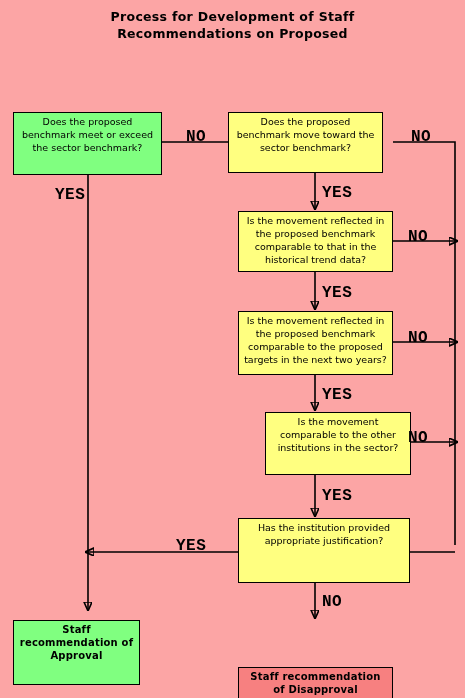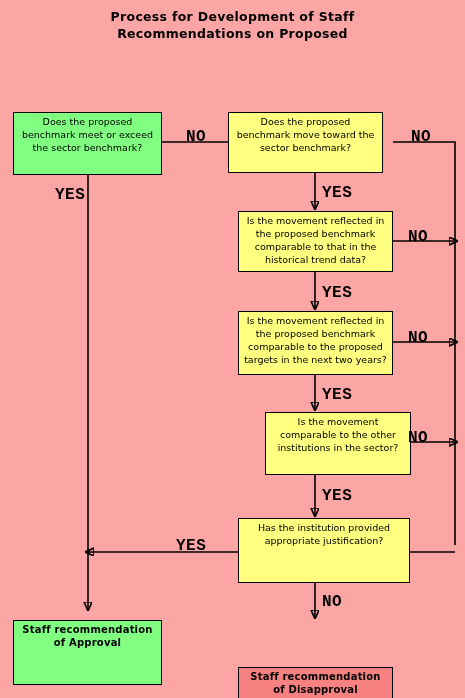--- a/index.html
+++ b/index.html
@@ -156,21 +156,21 @@
   </div>
 
   <div class="node decision" style="left:238px; top:412px; width:146px; height:63px;margin-left:27px;">
     <span>Is the movement comparable to the other institutions in the sector?</span>
   </div>
 
   <div class="node decision" style="left:238px; top:518px; width:172px; height:65px;">
     <span>Has the institution provided appropriate justification?</span>
   </div>
 
-  <div class="node terminal-approve" style="left:13px; top:620px; width:149px; height:65px;">
+  <div class="node terminal-approve" style="left:13px; top:620px; width:127px; height:65px;">
     <span>Staff recommendation of Approval</span>
   </div>
 
   <div class="node terminal-deny" style="left:238px; top:620px; width:155px; height:65px;margin-top:47px;">
     <span>Staff recommendation of Disapproval</span>
   </div>
 
   <div class="edge-label" style="left:186px; top:128px;">NO</div>
   <div class="edge-label" style="left:55px; top:186px;">YES</div>
 

